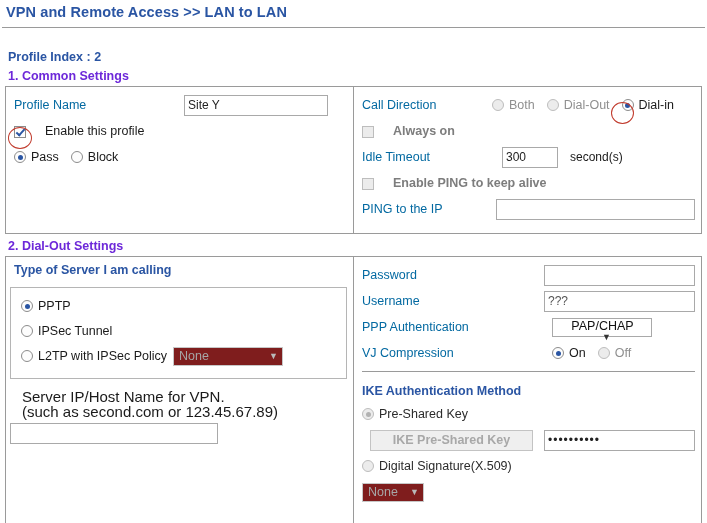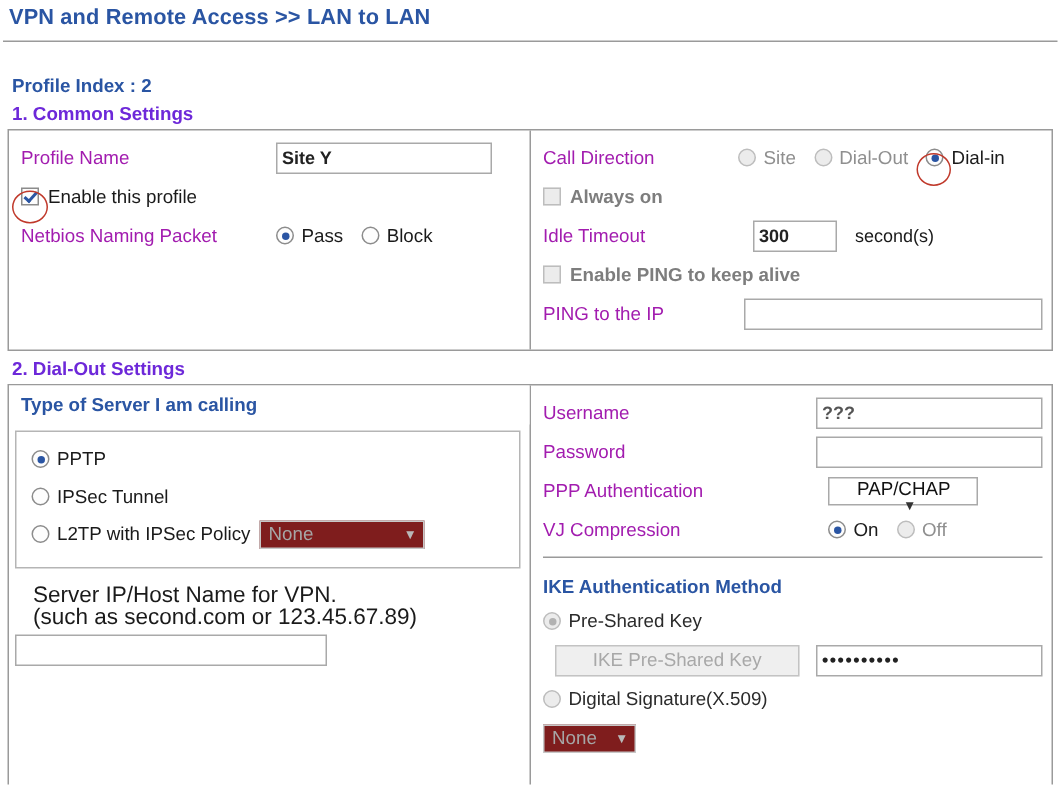--- a/index.html
+++ b/index.html
@@ -78,39 +78,38 @@
 
   
   .frow {
     display: flex;
     align-items: center;
     min-height: 24px;
     margin-bottom: 2px;
   }
   .flabel {
     font-size: 12.5px;
-    color: #a21caf;
+    color: #0369a1;
     white-space: nowrap;
   }
   .flabel.w170 { width: 170px; }
   .flabel.w130 { width: 130px; }
   .flabel.w140 { width: 140px; }
   .flabel.w190 { width: 190px; }
 
   input.txt {
     border: 1px solid #a9a9a9;
     height: 17px;
     font-family: "Liberation Sans", sans-serif;
     font-size: 12px;
     padding: 1px 3px;
     box-sizing: content-box;
     background: #fff;
     color: #222;
     outline: none;
-    font-weight: bold;
   }
   input.txt.wide   { width: 136px; }
   input.txt.small  { width: 48px; }
   input.txt.vwide  { width: 143px; }
   input.txt.xwide  { width: 200px; }
   input.txt.grey   { color: #555; }
 
   
   .cb, .rb {
     display: inline-block;
@@ -152,22 +151,22 @@
     align-items: center;
     gap: 5px;
     margin-right: 12px;
     font-size: 12.5px;
     white-space: nowrap;
   }
   .opt.dim { color: #8f8f8f; }
 
   .inline-check {
     display: inline-flex;
-    align-items: center;
-    gap: 6px;
+    align-items: flex-end;
+    gap: 19px;
     font-size: 12.5px;
   }
   .inline-check.dim { color: #7d7d7d; font-weight: bold; }
 
   
   .sel {
     display: inline-flex;
     align-items: center;
     justify-content: space-between;
     border: 1px solid #a9a9a9;
@@ -267,41 +266,40 @@
       </div>
 
       <div class="frow">
         <span class="inline-check">
           <span class="cb checked"></span>
           <span>Enable this profile</span>
         </span>
       </div>
 
       <div class="frow">
-        <span class="flabel w170">Netbios Naming Packet</span>
         <span class="opt">
           <span class="rb checked"></span>
           <span>Pass</span>
         </span>
         <span class="opt">
           <span class="rb"></span>
           <span>Block</span>
         </span>
       </div>
 
       <div class="spacer-left"></div>
     </div>
 
     <div class="col-right">
 
       <div class="frow">
         <span class="flabel w130">Call Direction</span>
         <span class="opt dim">
           <span class="rb disabled"></span>
-          <span>Site</span>
+          <span>Both</span>
         </span>
         <span class="opt dim">
           <span class="rb disabled"></span>
           <span>Dial-Out</span>
         </span>
         <span class="opt">
           <span class="rb checked"></span>
           <span>Dial-in</span>
         </span>
       </div>
@@ -376,27 +374,27 @@
       <div style="margin-left:4px;">
         <input class="txt xwide" type="text" value="" style="">
       </div>
 
       <div style="height:86px;"></div>
     </div>
 
     <div class="col-right">
 
       <div class="frow">
+        <span class="flabel w190">Password</span>
+        <input class="txt vwide" type="password" value="" style="">
+      </div>
+
+      <div class="frow">
         <span class="flabel w190">Username</span>
         <input class="txt vwide grey" type="text" value="???" style="">
-      </div>
-
-      <div class="frow">
-        <span class="flabel w190">Password</span>
-        <input class="txt vwide" type="password" value="" style="">
       </div>
 
       <div class="frow">
         <span class="flabel w190">PPP Authentication</span>
         <span class="sel w100">
           <span>PAP/CHAP</span>
           <span class="caret">▼</span>
         </span>
       </div>
 
@@ -417,21 +415,21 @@
       <div class="dim-title">IKE Authentication Method</div>
 
       <div class="frow">
         <span class="opt dim">
           <span class="rb disabled checked"></span>
           <span style="color:#2b2b2b;">Pre-Shared Key</span>
         </span>
       </div>
 
       <div class="frow">
-        <span class="btn-fake" style="margin-left:8px;">IKE Pre-Shared Key</span>
+        <span class="btn-fake" style="margin-left:8px;font-weight:bold;">IKE Pre-Shared Key</span>
         <input class="txt vwide" type="text" style="margin-left: 11px; letter-spacing: 1px;" value="••••••••••">
       </div>
 
       <div class="frow">
         <span class="opt dim">
           <span class="rb disabled"></span>
           <span style="color:#2b2b2b;">Digital Signature(X.509)</span>
         </span>
       </div>
 

